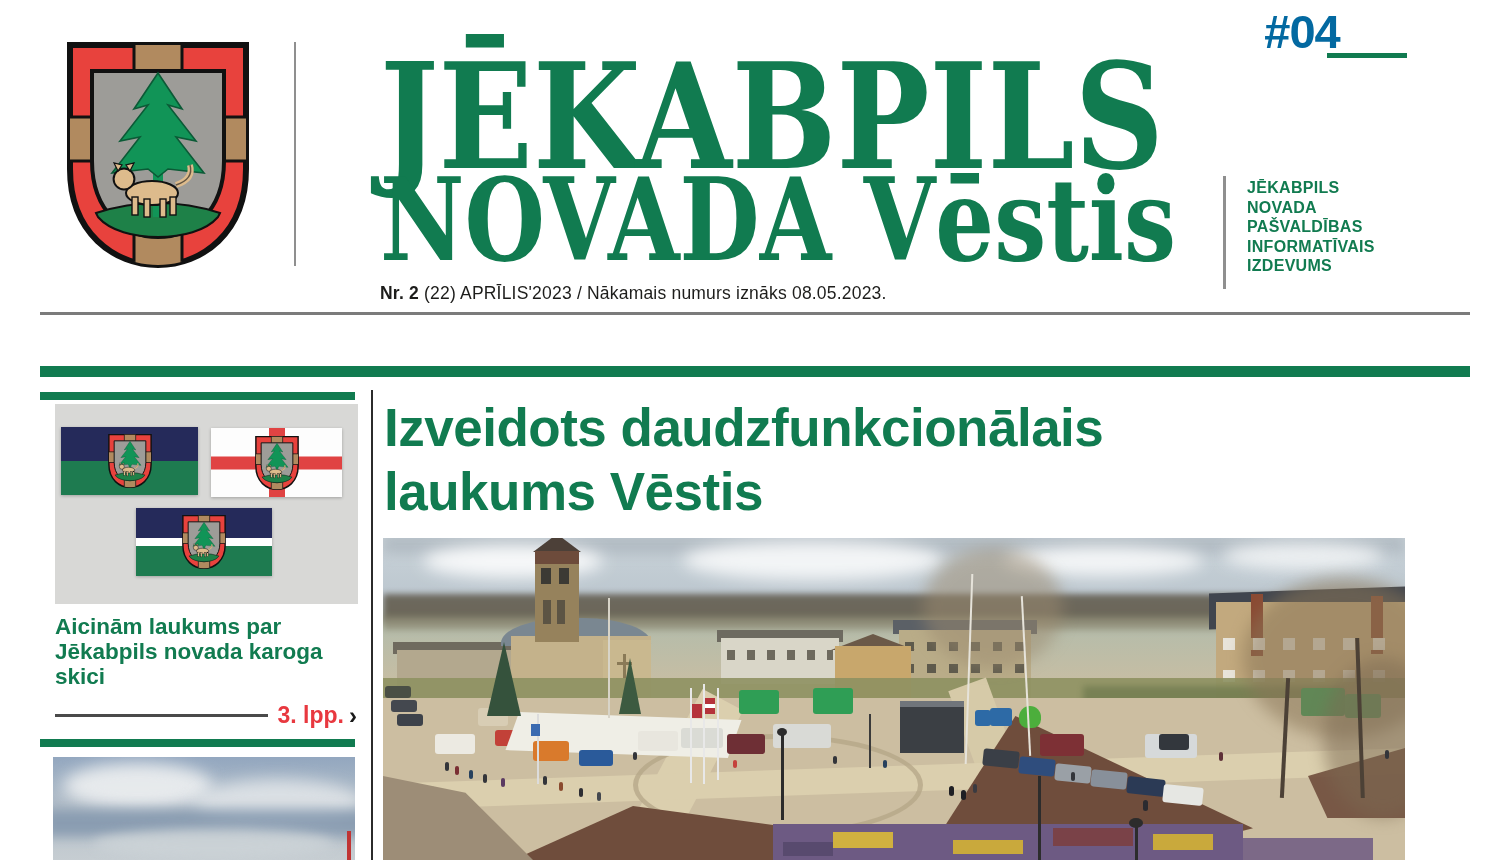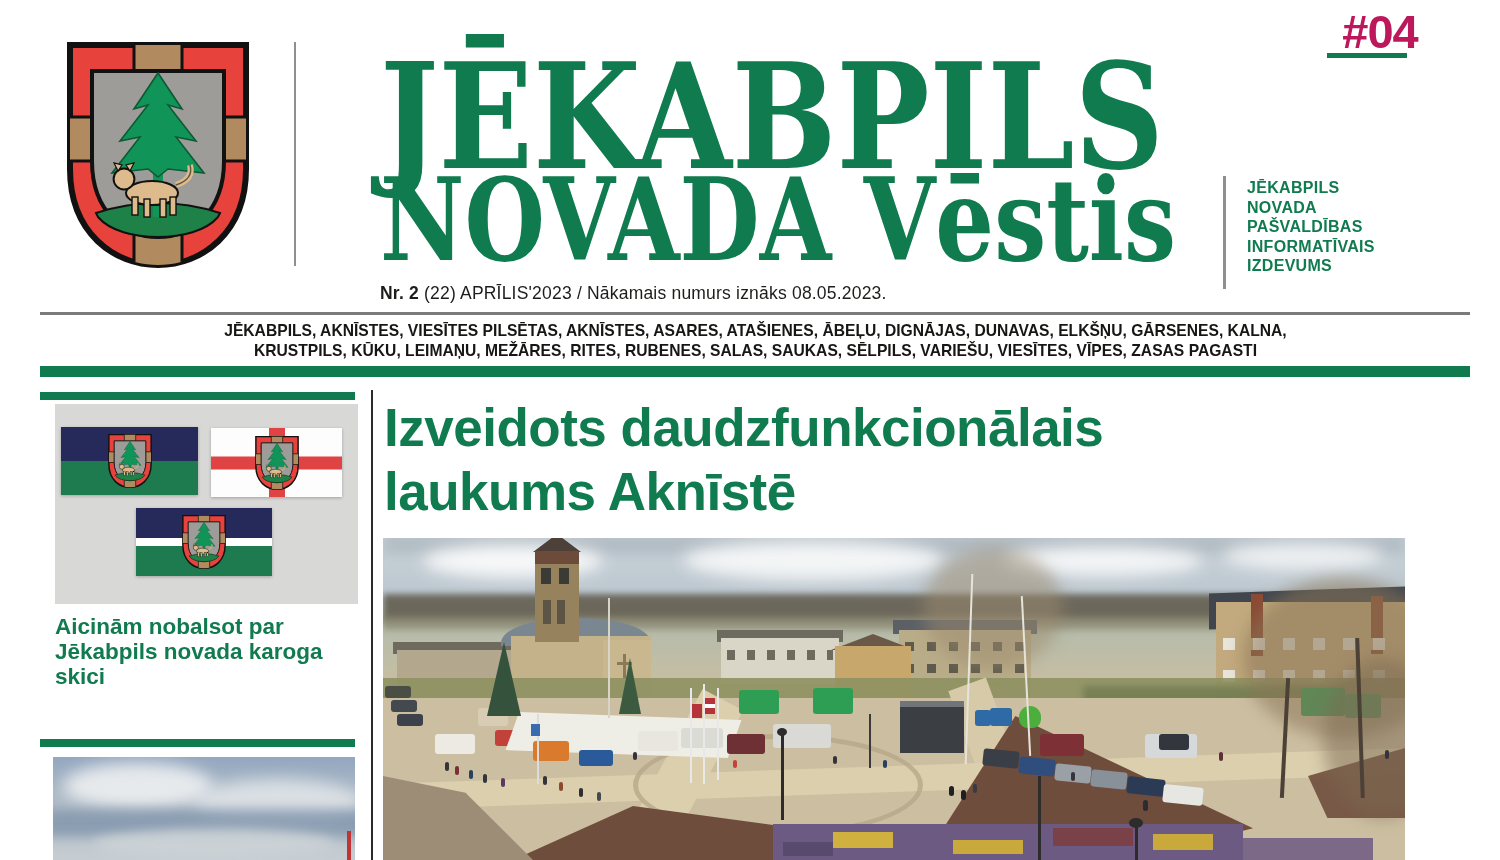--- a/index.html
+++ b/index.html
@@ -6,22 +6,22 @@
   .page{position:relative;width:1500px;height:860px;background:#fff;overflow:hidden;
         font-family:"Liberation Sans",sans-serif;}
   .ab{position:absolute;}
 
   
   .coa-large{position:absolute;left:58px;top:36px;width:200px;height:238px;}
   .head-vline{position:absolute;left:294px;top:42px;width:2px;height:224px;background:#8f8f8f;}
   .masthead-svg{position:absolute;left:378px;top:26px;width:800px;height:245px;overflow:visible;}
   .masthead-svg text{font-family:"DejaVu Serif",serif;font-weight:bold;fill:#117b50;}
 
-  .issue-no{position:absolute;left:1334px;top:4px;width:92px;text-align:center;
-            color:#be185d;font-weight:bold;font-size:47px;letter-spacing:-1px;}
+  .issue-no{position:absolute;left:1256px;top:4px;width:92px;text-align:center;
+            color:#0369a1;font-weight:bold;font-size:47px;letter-spacing:-1px;}
   .issue-underline{position:absolute;left:1327px;top:53px;width:80px;height:5px;background:#117b50;}
 
   .pub-vline{position:absolute;left:1223px;top:176px;width:3px;height:113px;background:#8f8f8f;}
   .publisher{position:absolute;left:1247px;top:178px;color:#117b50;font-weight:bold;
              font-size:16px;line-height:19.5px;letter-spacing:.3px;white-space:pre-line;}
 
   .edition{position:absolute;left:380px;top:283px;font-size:17.5px;color:#1d1d1b;letter-spacing:.2px;}
   .edition b{font-weight:bold;}
 
   .rule-gray{position:absolute;left:40px;top:312px;width:1430px;height:3px;background:#7b7b7b;}
@@ -112,24 +112,20 @@
   <div class="pub-vline"></div>
   <div class="publisher">JĒKABPILS
 NOVADA
 PAŠVALDĪBAS
 INFORMATĪVAIS
 IZDEVUMS</div>
 
   <div class="edition"><b>Nr. 2</b><span> (22) APRĪLIS'2023 / Nākamais numurs iznāks 08.05.2023.</span></div>
 
   <div class="rule-gray"></div>
-  <div class="parishes">
-    <div>JĒKABPILS, AKNĪSTES, VIESĪTES PILSĒTAS, AKNĪSTES, ASARES, ATAŠIENES, ĀBEĻU, DIGNĀJAS, DUNAVAS, ELKŠŅU, GĀRSENES, KALNA,
-KRUSTPILS, KŪKU, LEIMAŅU, MEŽĀRES, RITES, RUBENES, SALAS, SAUKAS, SĒLPILS, VARIEŠU, VIESĪTES, VĪPES, ZASAS PAGASTI</div>
-  </div>
   <div class="rule-green"></div>
 
   <div class="sb-bar1"></div>
 
   <div class="flagbox">
     <div class="flag f1">
       <svg class="coa-mini" width="48" height="57" viewBox="0 0 100 118">
           <use href="#coa"></use>
         </svg>
     </div>
@@ -140,37 +136,42 @@
           <use href="#coa"></use>
         </svg>
     </div>
     <div class="flag f3">
       <svg class="coa-mini" width="48" height="57" viewBox="0 0 100 118">
           <use href="#coa"></use>
         </svg>
     </div>
   </div>
 
-  <div class="sb-title">Aicinām nobalsot par Jēkabpils novada karoga skici</div>
-
+  <div class="sb-title">Aicinām laukums par Jēkabpils novada karoga skici</div>
+
+  <div class="sb-pageref">
+    <div class="line"></div>
+    <span class="ref">3. lpp.</span>
+    <span class="chev">›</span>
+  </div>
 
   <div class="sb-bar2"></div>
 
   <div class="sky-photo scene">
     <div class="ab blur8 rnd" style="left:10px;top:6px;width:150px;height:46px;background:#eef0f1;opacity:.9"></div>
     <div class="ab blur8 rnd" style="left:140px;top:22px;width:170px;height:50px;background:#e3e7ea;opacity:.85"></div>
     <div class="ab blur6" style="left:-10px;top:52px;width:330px;height:28px;background:#7e93ab;opacity:.8"></div>
     <div class="ab blur6 rnd" style="left:40px;top:72px;width:240px;height:30px;background:#ccd3d7;opacity:.9"></div>
     <div class="ab" style="left:294px;top:74px;width:4px;height:29px;background:#c03434"></div>
   </div>
 
   <div class="col-divider"></div>
 
   <div class="headline">Izveidots daudzfunkcionālais
-laukums Aknīstē</div>
+laukums Vēstis</div>
 
   <div class="photo scene">
 
     <div class="ab blur6" style="left:0;top:-4px;width:1022px;height:20px;background:#aab4bc;opacity:.7"></div>
     <div class="ab blur8 rnd" style="left:40px;top:6px;width:180px;height:34px;background:#fff;opacity:.85"></div>
     <div class="ab blur8 rnd" style="left:300px;top:2px;width:260px;height:40px;background:#fff;opacity:.8"></div>
     <div class="ab blur8 rnd" style="left:620px;top:8px;width:200px;height:30px;background:#fff;opacity:.8"></div>
     <div class="ab blur8 rnd" style="left:840px;top:4px;width:160px;height:28px;background:#f4f6f7;opacity:.85"></div>
 
     <div class="ab blur3" style="left:0;top:56px;width:1022px;height:28px;background:#5f584a;opacity:.85"></div>

